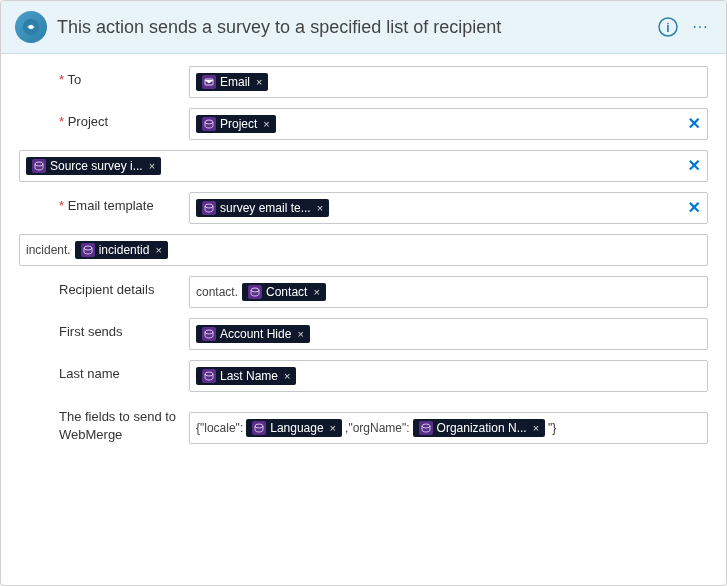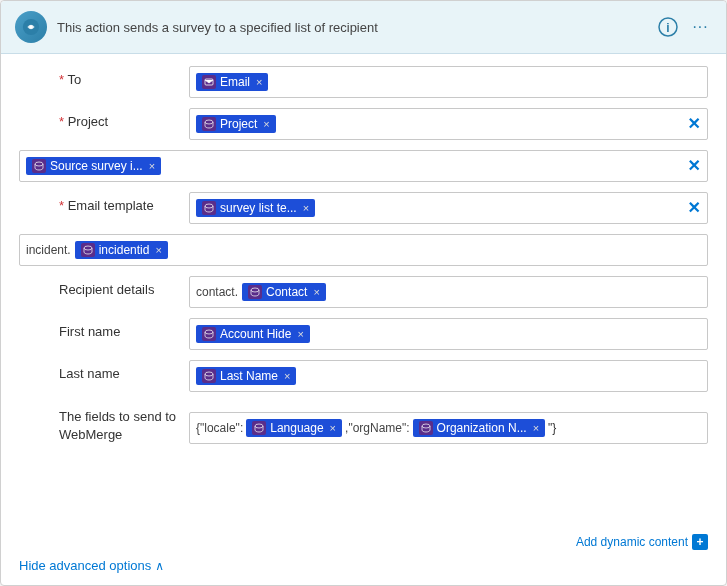--- a/index.html
+++ b/index.html
@@ -36,21 +36,21 @@
       border-radius: 50%;
       background: linear-gradient(135deg, #4a9fc8, #2c7fa8);
       display: flex;
       align-items: center;
       justify-content: center;
       flex-shrink: 0;
     }
     .header-icon svg { width: 18px; height: 18px; }
     .header-title {
       flex: 1;
-      font-size: 13px;
+      font-size: 18px;
       color: #444;
     }
     .header-actions {
       display: flex;
       gap: 8px;
       align-items: center;
     }
     .header-info-btn, .header-more-btn {
       background: none;
       border: none;
@@ -108,21 +108,21 @@
       border: none;
       cursor: pointer;
       color: #0078d4;
       font-size: 16px;
       font-weight: bold;
       line-height: 1;
     }
     .token {
       display: flex;
       align-items: center;
-      background: #1d4ed8;
+      background: #0f172a;
       color: #fff;
       border-radius: 2px;
       padding: 2px 6px;
       font-size: 12px;
       gap: 4px;
       white-space: nowrap;
     }
     .token-icon {
       width: 14px;
       height: 14px;
@@ -302,21 +302,21 @@
         <span class="required">*</span> Email template
       </div>
       <div class="form-field has-clear">
         <div class="token">
           <span class="token-icon">
             <svg viewBox="0 0 10 10" fill="#fff">
                 <ellipse cx="5" cy="3" rx="4" ry="2" stroke="#fff" stroke-width="0.7" fill="none"></ellipse>
                 <path d="M1 3v4c0 1.1 1.8 2 4 2s4-.9 4-2V3" stroke="#fff" stroke-width="0.7" fill="none"></path>
               </svg>
           </span>
-          <span>survey list te...</span>
+          <span>survey email te...</span>
           <button class="token-close">×</button>
         </div>
         <button class="field-clear-btn">✕</button>
       </div>
     </div>
 
     <div class="form-row">
       <div class="form-field">
         <span class="field-prefix">incident.</span>
         <div class="token">
@@ -343,21 +343,21 @@
                 <path d="M1 3v4c0 1.1 1.8 2 4 2s4-.9 4-2V3" stroke="#fff" stroke-width="0.7" fill="none"></path>
               </svg>
           </span>
           <span>Contact</span>
           <button class="token-close">×</button>
         </div>
       </div>
     </div>
 
     <div class="form-row">
-      <div class="form-label">First name</div>
+      <div class="form-label">First sends</div>
       <div class="form-field">
         <div class="token">
           <span class="token-icon">
             <svg viewBox="0 0 10 10" fill="#fff">
                 <ellipse cx="5" cy="3" rx="4" ry="2" stroke="#fff" stroke-width="0.7" fill="none"></ellipse>
                 <path d="M1 3v4c0 1.1 1.8 2 4 2s4-.9 4-2V3" stroke="#fff" stroke-width="0.7" fill="none"></path>
               </svg>
           </span>
           <span>Account Hide</span>
           <button class="token-close">×</button>
@@ -405,25 +405,13 @@
           </span>
           <span>Organization N...</span>
           <button class="token-close">×</button>
         </div>
         <span class="text-snippet cursor-blink">"}</span>
       </div>
     </div>
 
   </div>
 
-  <div class="card-footer">
-    <div class="add-dynamic">
-      <button class="add-dynamic-link">Add dynamic content</button>
-      <div class="add-dynamic-plus">+</div>
-    </div>
-    <div class="hide-advanced">
-      <button class="hide-advanced-btn">
-        <span>Hide advanced options</span>
-        <span class="chevron-up">∧</span>
-      </button>
-    </div>
-  </div>
 </div>
 
 </body></html>

